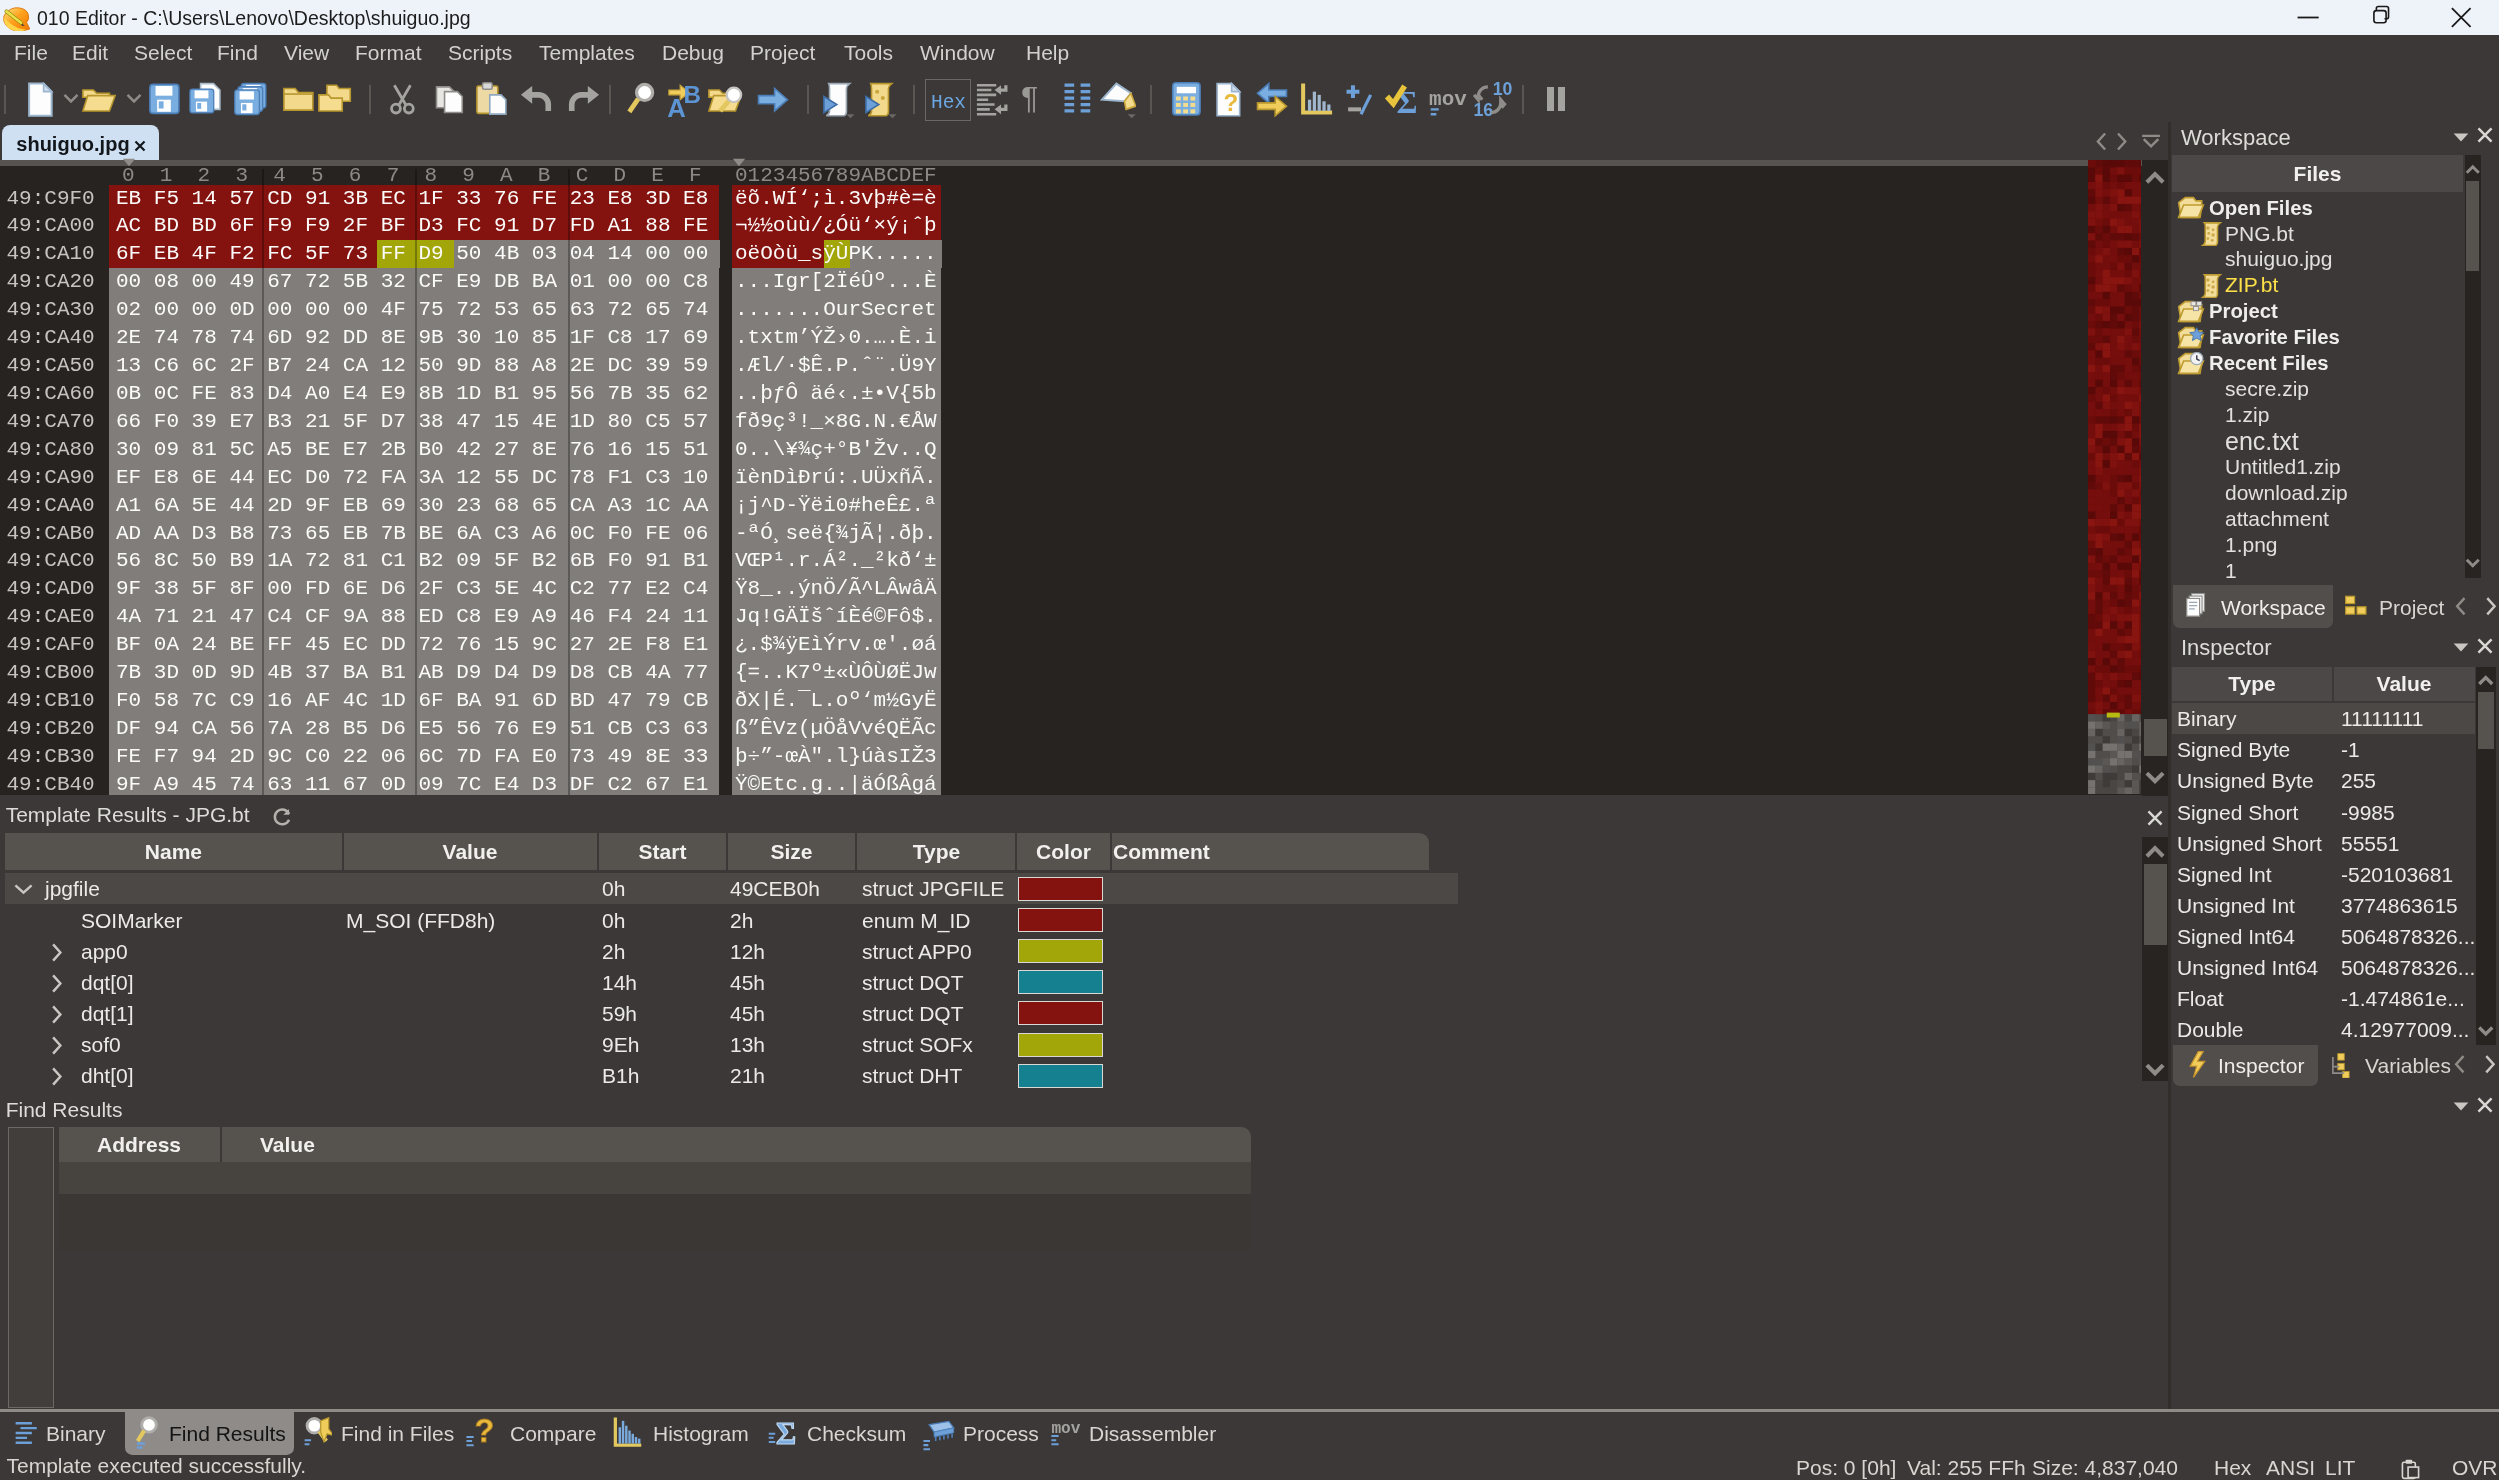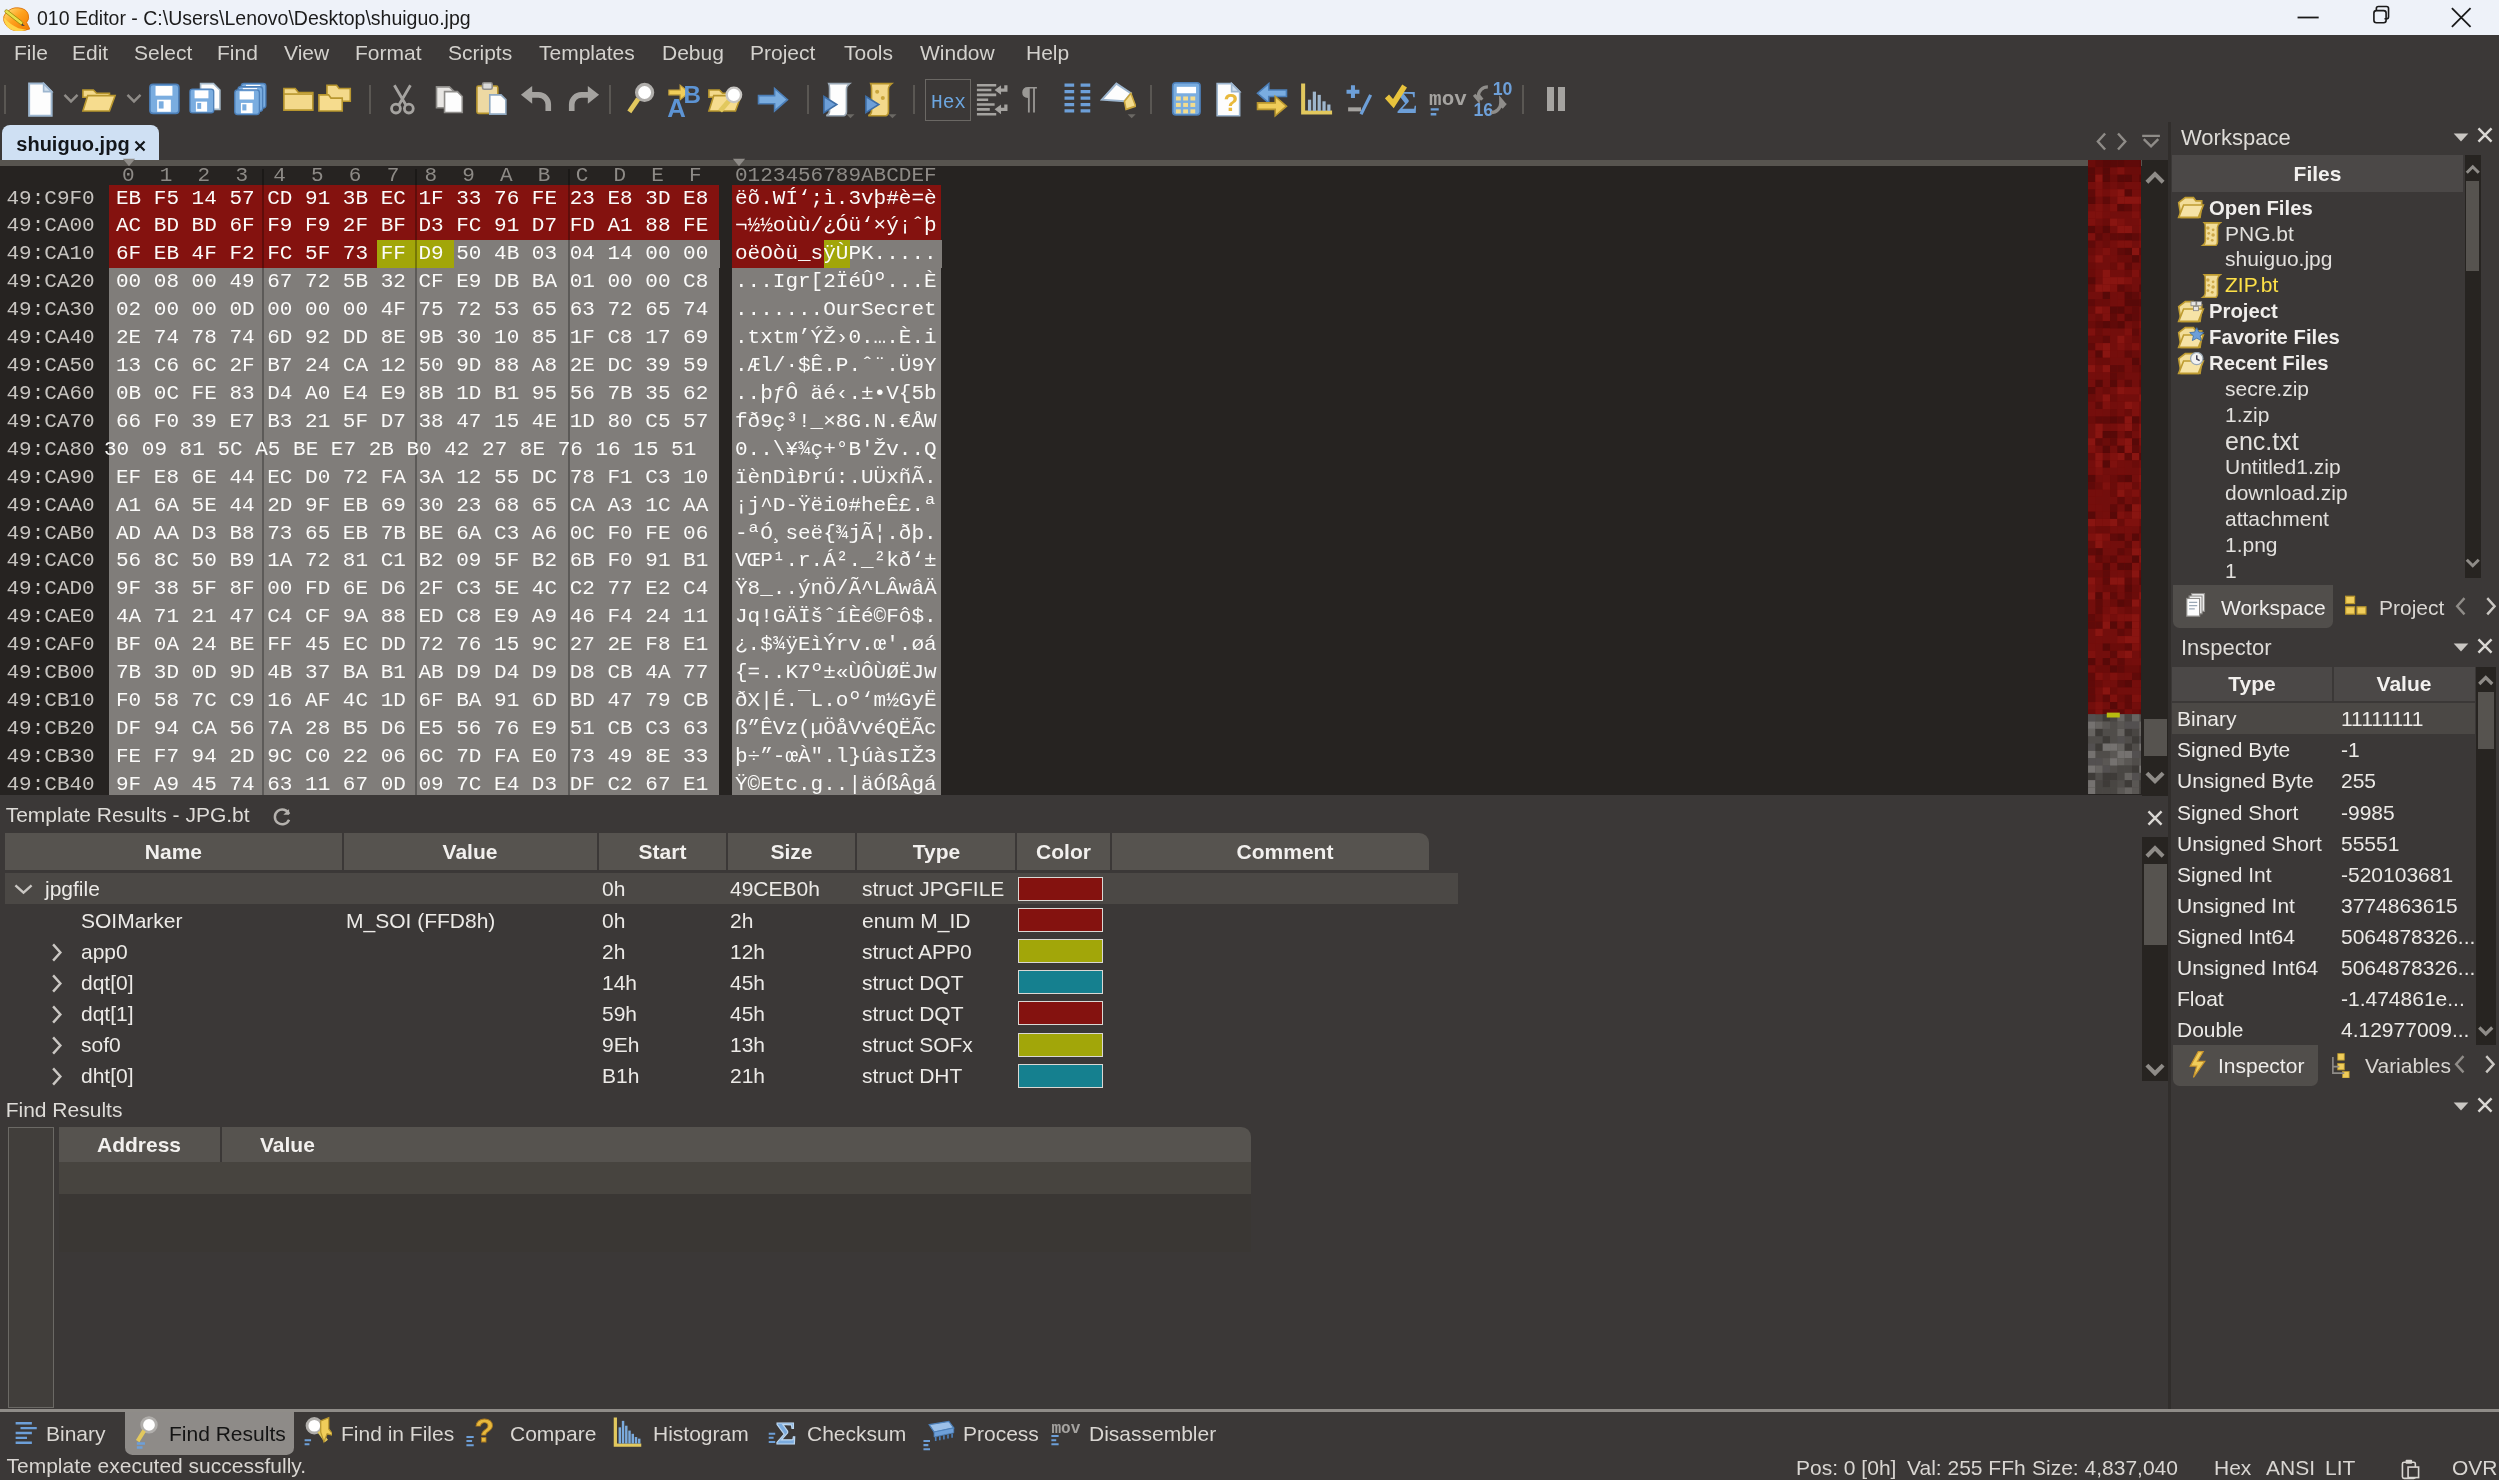--- a/index.html
+++ b/index.html
@@ -294,21 +294,21 @@
 <div class="a mono" style="left:6.5px;top:352px;height:28px;line-height:28px;font-size:21px;color:#c7c4c0">49:CA50</div>
 <div class="a mono" style="left:116px;top:352px;height:28px;line-height:28px;font-size:21px;color:#fbfbfa">13 C6 6C 2F B7 24 CA 12 50 9D 88 A8 2E DC 39 59</div>
 <div class="a mono" style="left:735px;top:352px;height:28px;line-height:28px;font-size:21px;color:#fbfbfa">.Æl/·$Ê.P.ˆ¨.Ü9Y</div>
 <div class="a mono" style="left:6.5px;top:380px;height:28px;line-height:28px;font-size:21px;color:#c7c4c0">49:CA60</div>
 <div class="a mono" style="left:116px;top:380px;height:28px;line-height:28px;font-size:21px;color:#fbfbfa">0B 0C FE 83 D4 A0 E4 E9 8B 1D B1 95 56 7B 35 62</div>
 <div class="a mono" style="left:735px;top:380px;height:28px;line-height:28px;font-size:21px;color:#fbfbfa">..þƒÔ&nbsp;äé‹.±•V{5b</div>
 <div class="a mono" style="left:6.5px;top:408px;height:28px;line-height:28px;font-size:21px;color:#c7c4c0">49:CA70</div>
 <div class="a mono" style="left:116px;top:408px;height:28px;line-height:28px;font-size:21px;color:#fbfbfa">66 F0 39 E7 B3 21 5F D7 38 47 15 4E 1D 80 C5 57</div>
 <div class="a mono" style="left:735px;top:408px;height:28px;line-height:28px;font-size:21px;color:#fbfbfa">fð9ç³!_×8G.N.€ÅW</div>
 <div class="a mono" style="left:6.5px;top:436px;height:28px;line-height:28px;font-size:21px;color:#c7c4c0">49:CA80</div>
-<div class="a mono" style="left:104px;top:436px;height:28px;line-height:28px;font-size:21px;color:#fbfbfa">30 09 81 5C A5 BE E7 2B B0 42 27 8E 76 16 15 51</div>
+<div class="a mono" style="left:116px;top:436px;height:28px;line-height:28px;font-size:21px;color:#fbfbfa">30 09 81 5C A5 BE E7 2B B0 42 27 8E 76 16 15 51</div>
 <div class="a mono" style="left:735px;top:436px;height:28px;line-height:28px;font-size:21px;color:#fbfbfa">0..\¥¾ç+°B'Žv..Q</div>
 <div class="a mono" style="left:6.5px;top:464px;height:28px;line-height:28px;font-size:21px;color:#c7c4c0">49:CA90</div>
 <div class="a mono" style="left:116px;top:464px;height:28px;line-height:28px;font-size:21px;color:#fbfbfa">EF E8 6E 44 EC D0 72 FA 3A 12 55 DC 78 F1 C3 10</div>
 <div class="a mono" style="left:735px;top:464px;height:28px;line-height:28px;font-size:21px;color:#fbfbfa">ïènDìÐrú:.UÜxñÃ.</div>
 <div class="a mono" style="left:6.5px;top:492px;height:28px;line-height:28px;font-size:21px;color:#c7c4c0">49:CAA0</div>
 <div class="a mono" style="left:116px;top:492px;height:28px;line-height:28px;font-size:21px;color:#fbfbfa">A1 6A 5E 44 2D 9F EB 69 30 23 68 65 CA A3 1C AA</div>
 <div class="a mono" style="left:735px;top:492px;height:28px;line-height:28px;font-size:21px;color:#fbfbfa">¡j^D-Ÿëi0#heÊ£.ª</div>
 <div class="a mono" style="left:6.5px;top:520px;height:28px;line-height:28px;font-size:21px;color:#c7c4c0">49:CAB0</div>
 <div class="a mono" style="left:116px;top:520px;height:28px;line-height:28px;font-size:21px;color:#fbfbfa">AD AA D3 B8 73 65 EB 7B BE 6A C3 A6 0C F0 FE 06</div>
 <div class="a mono" style="left:735px;top:520px;height:28px;line-height:28px;font-size:21px;color:#fbfbfa">-ªÓ¸seë{¾jÃ¦.ðþ.</div>
@@ -910,21 +910,21 @@
 <div class="a b" style="left:344px;top:833px;width:252px;height:37px;line-height:37px;font-size:21px;color:#f2f0ee;text-align:center">Value</div>
 <div class="a" style="left:597px;top:833px;width:2.4px;height:37px;background:#3b3837"></div>
 <div class="a b" style="left:599px;top:833px;width:127px;height:37px;line-height:37px;font-size:21px;color:#f2f0ee;text-align:center">Start</div>
 <div class="a" style="left:726px;top:833px;width:2.4px;height:37px;background:#3b3837"></div>
 <div class="a b" style="left:728px;top:833px;width:127px;height:37px;line-height:37px;font-size:21px;color:#f2f0ee;text-align:center">Size</div>
 <div class="a" style="left:855px;top:833px;width:2.4px;height:37px;background:#3b3837"></div>
 <div class="a b" style="left:858px;top:833px;width:157px;height:37px;line-height:37px;font-size:21px;color:#f2f0ee;text-align:center">Type</div>
 <div class="a" style="left:1015px;top:833px;width:2.4px;height:37px;background:#3b3837"></div>
 <div class="a b" style="left:1017px;top:833px;width:93px;height:37px;line-height:37px;font-size:21px;color:#f2f0ee;text-align:center">Color</div>
 <div class="a" style="left:1110px;top:833px;width:2.4px;height:37px;background:#3b3837"></div>
-<div class="a b" style="left:1113px;top:833px;width:344px;height:37px;line-height:37px;font-size:21px;color:#f2f0ee;text-align:center">Comment</div>
+<div class="a b" style="left:1113px;top:833px;width:344px;height:37px;line-height:37px;font-size:21px;color:#f2f0ee;">Comment</div>
 <div class="a" style="left:4.9px;top:873px;width:1453px;height:31px;background:#4b4845"></div>
 <svg class="a" style="left:13px;top:882px" width="21" height="14.7" viewBox="0 0 26 18">
     <path d="M3 4 l10 9 10 -9" fill="none" stroke="#cac7c3" stroke-width="3"></path>
   </svg>
 <div class="a" style="left:45px;top:873px;height:31px;line-height:31px;font-size:21px;color:#eceae7">jpgfile</div>
 <div class="a" style="left:602px;top:873px;height:31px;line-height:31px;font-size:21px;color:#eceae7">0h</div>
 <div class="a" style="left:730px;top:873px;height:31px;line-height:31px;font-size:21px;color:#eceae7">49CEB0h</div>
 <div class="a" style="left:862px;top:873px;height:31px;line-height:31px;font-size:21px;color:#eceae7">struct JPGFILE</div>
 <div class="a" style="left:1018px;top:877px;width:85px;height:23.6px;background:#84120f;border:1.6px solid #dad8d4"></div>
 <div class="a" style="left:81px;top:905px;height:31px;line-height:31px;font-size:21px;color:#eceae7">SOIMarker</div>

